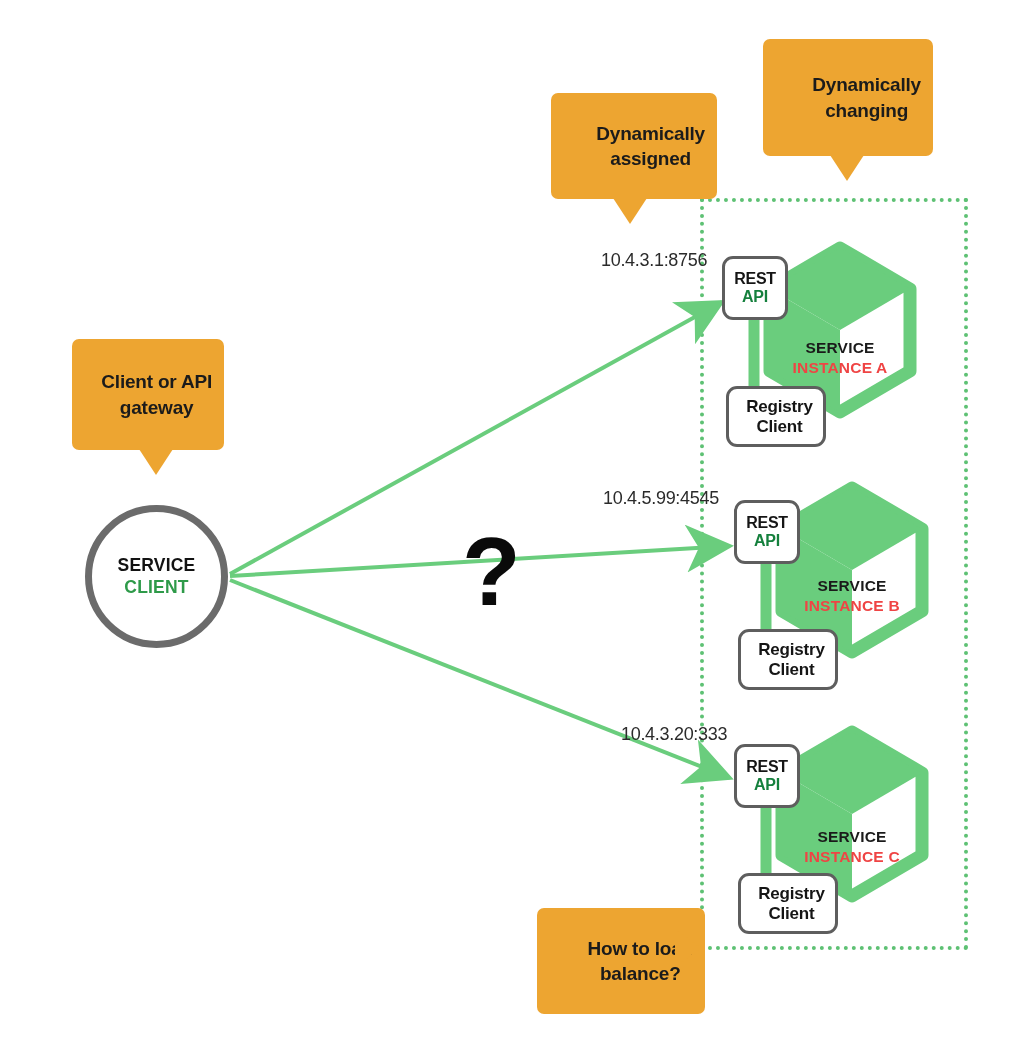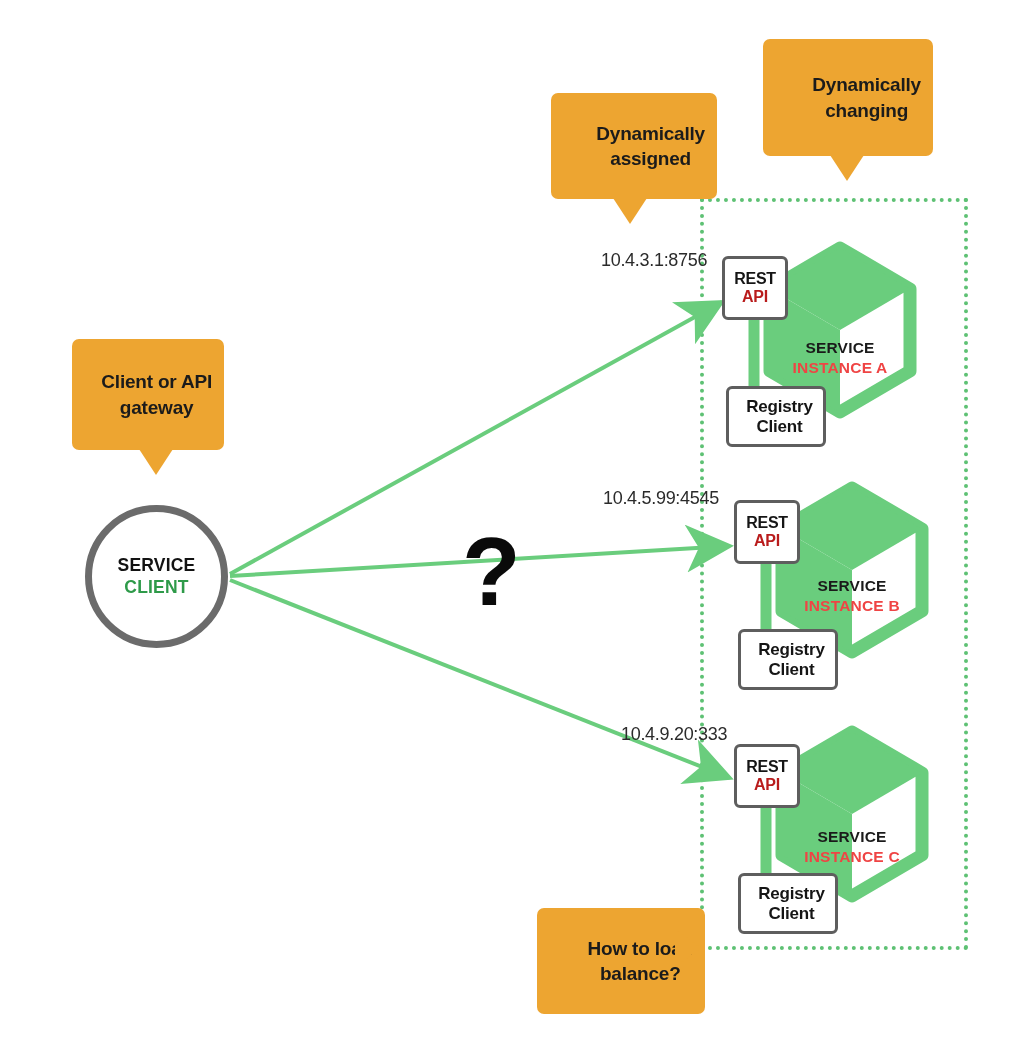--- a/index.html
+++ b/index.html
@@ -51,33 +51,33 @@
     position: absolute;
     width: 0; height: 0;
     border-top: 19px solid transparent;
     border-bottom: 19px solid transparent;
     border-left: 26px solid #EDA531;
   }
   .node-box {
     position: absolute;
     background: #ffffff;
     border: 3px solid #5e5e5e;
-    border-radius: 6px;
+    border-radius: 11px;
     box-sizing: border-box;
     display: flex;
     flex-direction: column;
     align-items: center;
     justify-content: center;
     font-weight: bold;
     line-height: 1.12;
   }
   .node-box .l1 { color: #151515; }
   .node-box .l2 { color: #151515; }
   .rest-box { font-size: 16px; letter-spacing: -0.3px; }
-  .rest-box .l2 { color: #b91c1c; }
+  .rest-box .l2 { color: #15803d; }
   .reg-box { font-size: 17px; letter-spacing: -0.2px; padding-left: 7px; }
   .ip-label {
     position: absolute;
     font-size: 18px;
     color: #2b2b2b;
     white-space: nowrap;
     letter-spacing: -0.3px;
   }
   .inst-label {
     position: absolute;
@@ -232,21 +232,21 @@
   <div class="node-box reg-box" style="left:738px; top:629px; width:100px; height:61px;">
     <div class="l1">Registry</div>
     <div class="l2">Client</div>
   </div>
 
   <div class="inst-label" style="left:791px; top:576px; width:122px;">
     <div class="l1">SERVICE</div>
     <div class="l2">INSTANCE B</div>
   </div>
 
-  <div class="ip-label" style="left:621px; top:724px;">10.4.9.20:333</div>
+  <div class="ip-label" style="left:621px; top:724px;">10.4.3.20:333</div>
 
   <div class="node-box rest-box" style="left:734px; top:744px; width:66px; height:64px;">
     <div class="l1">REST</div>
     <div class="l2">API</div>
   </div>
 
   <div class="node-box reg-box" style="left:738px; top:873px; width:100px; height:61px;">
     <div class="l1">Registry</div>
     <div class="l2">Client</div>
   </div>

